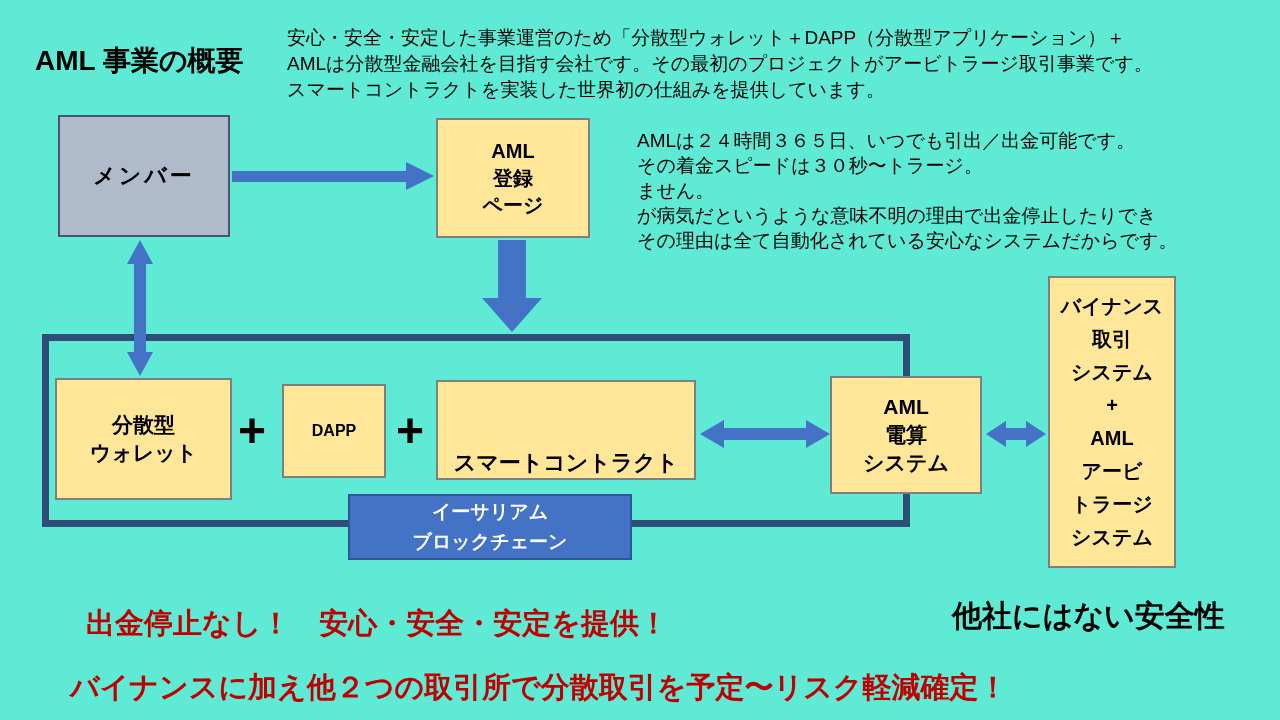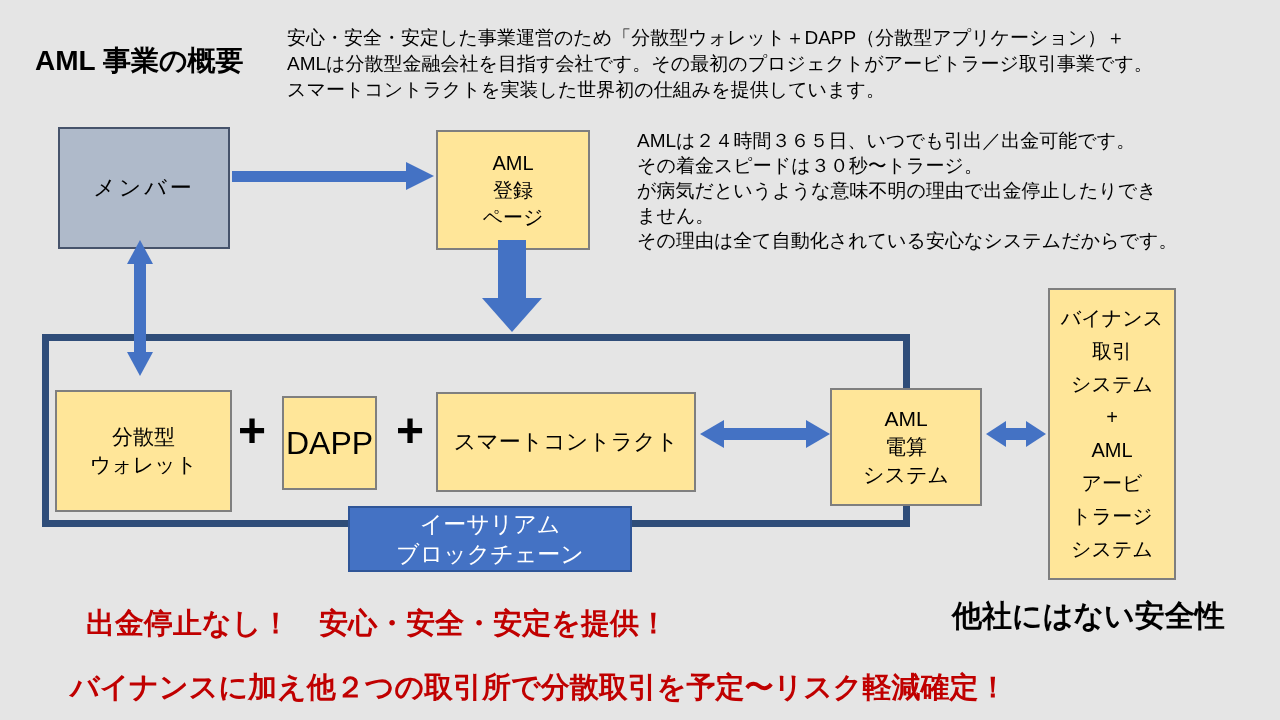--- a/index.html
+++ b/index.html
@@ -1,37 +1,37 @@
 <!DOCTYPE html>
 <html style="--box_yellow: #FFE699; --box_yellow_border: #7F7F7F; --box_gray: #AFBACA; --box_gray_border: #46536B; --arrow_blue: #4472C4; --container_border: #2F4D79; --ethereum_fill: #4472C4; --ethereum_border: #2F5597; --red_text: #C00000;"><head>
 <meta charset="utf-8">
 <style>
   html,body{margin:0;padding:0;background:#fff;font-family:"Liberation Sans",sans-serif;}
-  .canvas{position:relative;width:1280px;height:720px;background:#e5e5e5;overflow:hidden;}
+  .canvas{position:relative;width:1280px;height:720px;background:#5eead4;overflow:hidden;}
 
   .title{position:absolute;left:35px;top:42px;font-size:28px;font-weight:bold;color:#000;white-space:nowrap;}
 
   .para{position:absolute;color:#000;}
   .para div{white-space:nowrap;}
   .intro{left:287px;top:25px;font-size:19px;line-height:26px;}
   .features{left:637px;top:128px;font-size:19px;line-height:25px;}
 
   .node{position:absolute;display:flex;flex-direction:column;align-items:center;justify-content:center;
-        text-align:center;font-weight:normal;color:#000;box-sizing:border-box;z-index:2;margin-top:12px;}
+        text-align:center;font-weight:bold;color:#000;box-sizing:border-box;z-index:2;}
   .yellow{background:var(--box_yellow);border:2px solid var(--box_yellow_border);}
   .gray{background:var(--box_gray);border:2px solid var(--box_gray_border);}
 
   .member{left:58px;top:115px;width:172px;height:122px;font-size:22px;letter-spacing:3px;}
   .registration{left:436px;top:118px;width:154px;height:120px;font-size:20px;line-height:27px;}
   .wallet{left:55px;top:378px;width:177px;height:122px;font-size:21px;line-height:28px;}
-  .dapp{left:282px;top:384px;width:95px;height:94px;font-size:32px;}
-  .smart{left:436px;top:380px;width:260px;height:100px;font-size:22px;}
+  .dapp{left:282px;top:384px;width:104px;height:94px;font-size:16px;}
+  .smart{left:436px;top:380px;width:260px;height:100px;font-size:22px;justify-content:flex-end;}
   .computing{left:830px;top:376px;width:152px;height:118px;font-size:21px;line-height:28px;z-index:3;}
   .binance{left:1048px;top:276px;width:128px;height:292px;font-size:20px;line-height:33px;}
-  .ethereum{left:348px;top:494px;width:284px;height:66px;font-size:23px;line-height:30px;
+  .ethereum{left:348px;top:494px;width:284px;height:66px;font-size:19px;line-height:30px;
             background:var(--ethereum_fill);border:2px solid var(--ethereum_border);color:#fff;z-index:3;}
 
   .plus{position:absolute;font-weight:900;font-size:48px;color:#000;z-index:2;
         display:flex;align-items:center;justify-content:center;height:60px;width:34px;}
   .plus1{left:235px;top:400px;}
   .plus2{left:393px;top:400px;}
 
   .container-frame{position:absolute;left:42px;top:334px;width:868px;height:193px;
         border:7px solid var(--container_border);box-sizing:border-box;z-index:1;background:transparent;}
 
@@ -75,22 +75,22 @@
 
   <div class="para intro">
     <div>安心・安全・安定した事業運営のため「分散型ウォレット＋DAPP（分散型アプリケーション）＋</div>
     <div>AMLは分散型金融会社を目指す会社です。その最初のプロジェクトがアービトラージ取引事業です。</div>
     <div>スマートコントラクトを実装した世界初の仕組みを提供しています。</div>
   </div>
 
   <div class="para features">
     <div>AMLは２４時間３６５日、いつでも引出／出金可能です。</div>
     <div>その着金スピードは３０秒〜トラージ。</div>
+    <div>ません。</div>
     <div>が病気だというような意味不明の理由で出金停止したりでき</div>
-    <div>ません。</div>
     <div>その理由は全て自動化されている安心なシステムだからです。</div>
   </div>
 
   <div class="container-frame"></div>
 
   <div class="node gray member">
     <span>メンバー</span>
   </div>
 
   <div class="node yellow registration">

